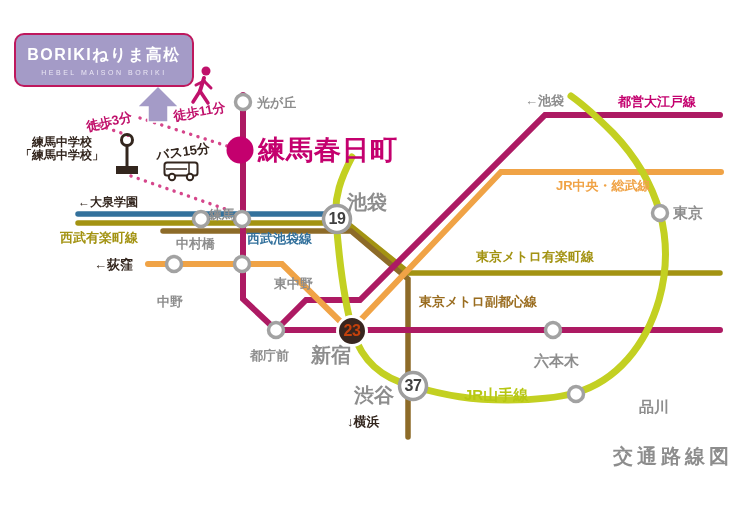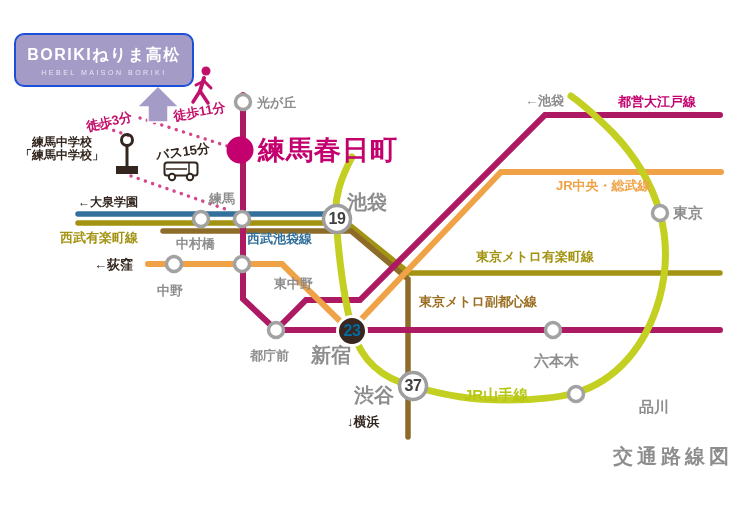--- a/index.html
+++ b/index.html
@@ -16,23 +16,23 @@
   .orange{color:#f0a346;}
   .brown{color:#9a6d20;}
   .green{color:#b7c713;}
   .s12{font-size:12px;}
   .s13{font-size:13px;}
   .s15{font-size:15px;}
   .s20{font-size:20px;}
   .s27{font-size:27px;letter-spacing:1px;}
   .badge{position:absolute;transform:translate(-50%,-50%);font-size:16px;font-weight:bold;z-index:3;letter-spacing:-0.5px;}
   .badge.light{color:#404040;}
-  .badge.darkfill{color:#0369a1;}
+  .badge.darkfill{color:#c2410c;}
   #logo-box{position:absolute;left:14px;top:33px;width:176px;height:50px;background:#a49bc7;
-    border:2px solid #1d4ed8;border-radius:10px;z-index:2;display:flex;flex-direction:column;
+    border:2px solid #be185d;border-radius:10px;z-index:2;display:flex;flex-direction:column;
     align-items:center;justify-content:center;}
   #logo-title{color:#ffffff;font-weight:bold;font-size:16px;letter-spacing:1.5px;}
   #logo-sub{color:#eae6f4;font-size:7px;letter-spacing:2.5px;margin-top:3px;}
   .busstop-name{text-align:center;}
   .caption{letter-spacing:4px;}
 </style>
 </head>
 <body>
 
 <div id="stage">
@@ -122,23 +122,23 @@
   <div class="lbl gold s13" style="left:60px;top:231px;">西武有楽町線</div>
   <div class="lbl blue s13" style="left:247px;top:232px;">西武池袋線</div>
   <div class="lbl magenta s13" style="left:618px;top:95px;">都営大江戸線</div>
   <div class="lbl orange s13" style="left:556px;top:179px;">JR中央・総武線</div>
   <div class="lbl gold s13" style="left:476px;top:250px;">東京メトロ有楽町線</div>
   <div class="lbl brown s13" style="left:419px;top:295px;">東京メトロ副都心線</div>
   <div class="lbl green s15" style="left:464px;top:387px;">JR山手線</div>
 
   <div class="lbl gray s13" style="left:257px;top:96px;">光が丘</div>
   <div class="lbl magenta s27" style="left:258px;top:136px;">練馬春日町</div>
-  <div class="lbl gray s13" style="left:209px;top:192px;">練馬</div>
+  <div class="lbl gray s13" style="left:209px;top:208px;">練馬</div>
   <div class="lbl gray s13" style="left:176px;top:237px;">中村橋</div>
-  <div class="lbl gray s13" style="left:157px;top:284px;">中野</div>
+  <div class="lbl gray s13" style="left:157px;top:295px;">中野</div>
   <div class="lbl gray s13" style="left:228px;top:277px;margin-left:46px;">東中野</div>
   <div class="lbl gray s13" style="left:250px;top:349px;">都庁前</div>
   <div class="lbl gray s20" style="left:347px;top:192px;">池袋</div>
   <div class="lbl gray s20" style="left:311px;top:345px;">新宿</div>
   <div class="lbl gray s20" style="left:354px;top:385px;">渋谷</div>
   <div class="lbl gray s15" style="left:534px;top:353px;">六本木</div>
   <div class="lbl gray s15" style="left:615px;top:399px;margin-left:24px;">品川</div>
   <div class="lbl gray s15" style="left:673px;top:205px;">東京</div>
 
   <div class="badge light" style="left:337px;top:219px;">19</div>

